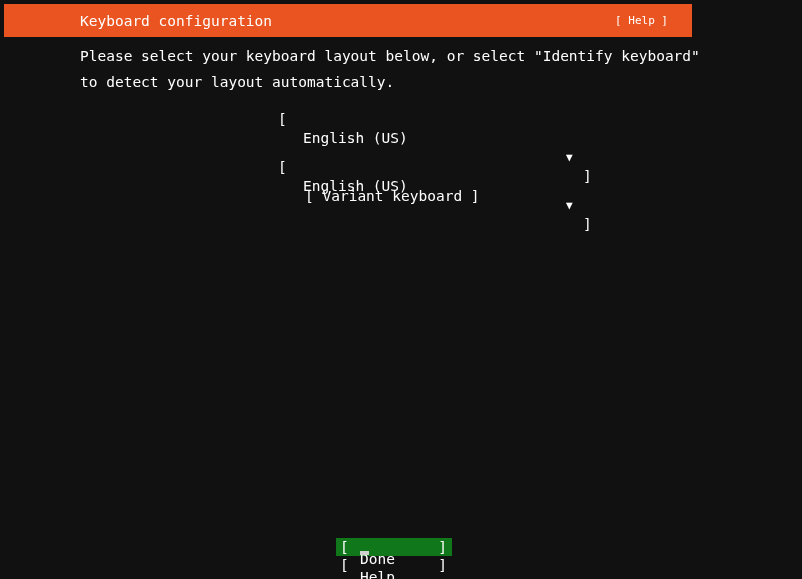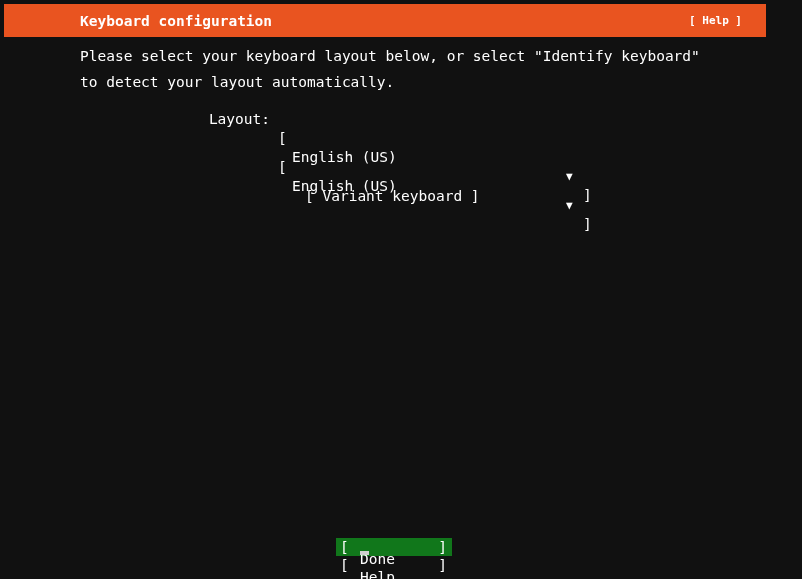--- a/index.html
+++ b/index.html
@@ -23,25 +23,24 @@
     font-size: 14px;
     line-height: 16px;
     letter-spacing: 0px;
   }
 
   
   #header-bar {
     position: absolute;
     left: 4px;
     top: 4px;
-    width: 762px;
+    width: 688px;
     height: 33px;
     background: #e95420;
     color: #ffffff;
-    font-weight: bold;
   }
   #header-title {
     position: absolute;
     left: 76px;
     top: 9px;
     font-size: 14.5px;
     line-height: 16px;
     white-space: pre;
   }
   #help-button {
@@ -84,21 +83,21 @@
     text-align: right;
     white-space: pre;
   }
   .row-bracket-open {
     position: absolute;
     left: 198px;
     white-space: pre;
   }
   .row-value {
     position: absolute;
-    left: 212px;
+    left: 223px;
     white-space: pre;
     cursor: pointer;
   }
   .row-arrow {
     position: absolute;
     left: 486px;
     font-size: 11px;
     line-height: 19px;
     white-space: pre;
     cursor: pointer;
@@ -172,21 +171,20 @@
 <div id="screen">
 
   <div id="header-bar">
     <div id="header-title">Keyboard configuration</div>
     <div id="help-button">[ Help ]</div>
   </div>
 
   <div id="intro">Please select your keyboard layout below, or select "Identify keyboard" to detect your layout automatically.</div>
 
   <div class="form-row" id="row-layout">
-    <span class="row-label">Layout:</span>
     <span class="row-bracket-open">[</span>
     <span class="row-value">English (US)</span>
     <span class="row-arrow">▼</span>
     <span class="row-bracket-close">]</span>
   </div>
 
   <div class="form-row" id="row-variant">
     <span class="row-bracket-open">[</span>
     <span class="row-value">English (US)</span>
     <span class="row-arrow">▼</span>

